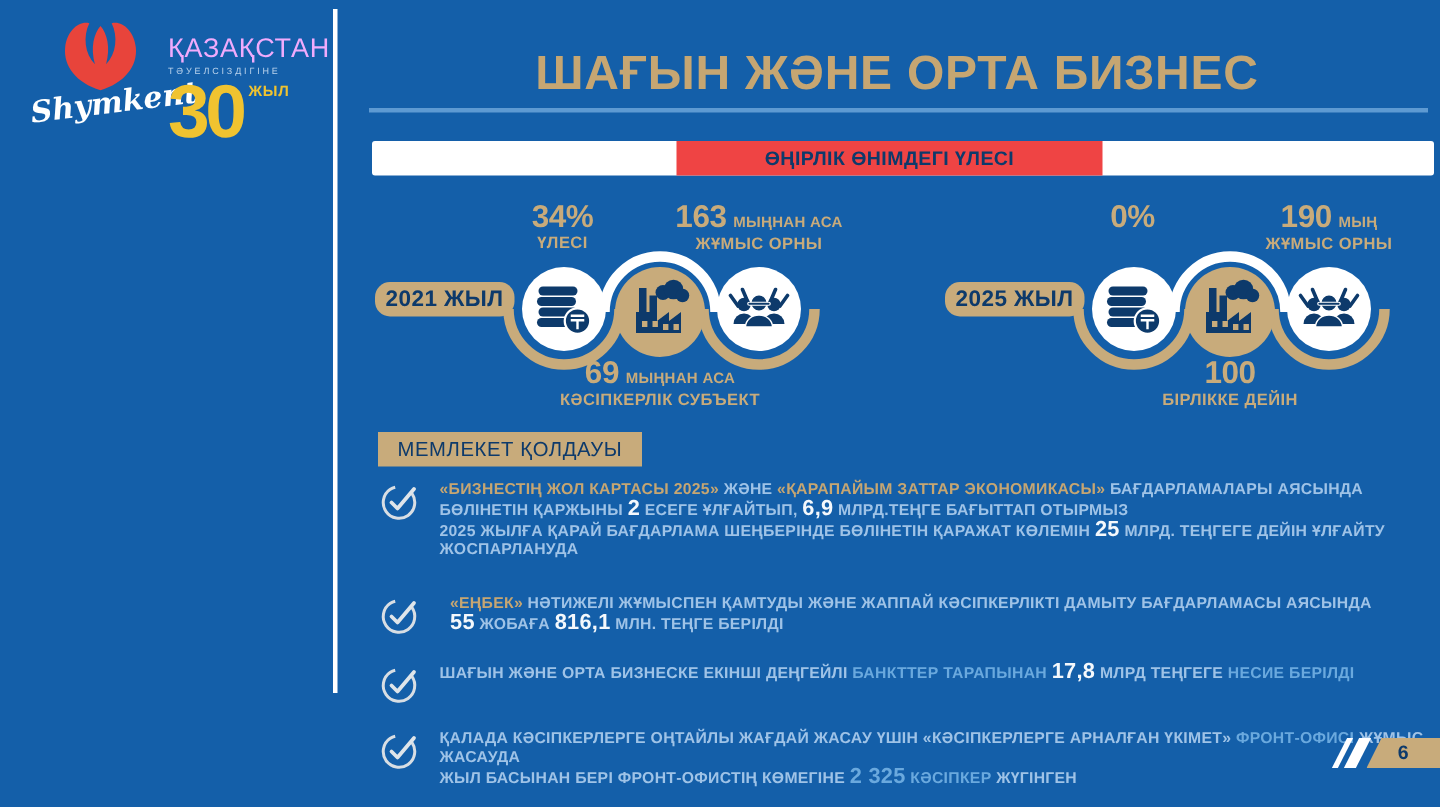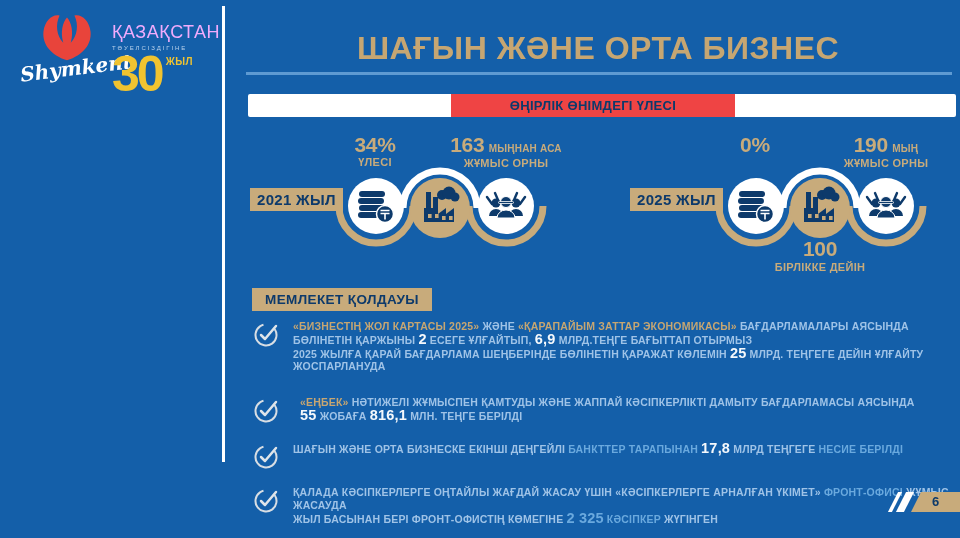--- a/index.html
+++ b/index.html
@@ -39,34 +39,34 @@
     text-align:center;line-height:23px;font-size:13px;font-weight:bold;color:#0d3a6b;letter-spacing:.3px;
   }
 
   
   .stat-group{top:130px;width:320px;height:152px;}
   .stat-group .ornament{position:absolute;left:0;top:0;}
   .arc-tan{stroke:#c8ab7b;stroke-width:7;fill:none;}
   .arc-white{stroke:#ffffff;stroke-width:7;fill:none;}
   .year-badge{
     left:2px;top:58px;display:inline-block;background:#c8ab7b;color:#0d3a6b;
-    font-size:15px;font-weight:bold;padding:3px 7px;letter-spacing:.3px;white-space:nowrap;
+    font-size:15px;font-weight:bold;padding:3px 7px;letter-spacing:.3px;white-space:nowrap;border-radius:10px;
   }
   .stat{text-align:center;color:#c8ab7b;}
   .stat1{left:77px;top:4px;width:100px;}
   .stat2{left:182px;top:4px;width:152px;}
   .stat3{left:99px;top:108px;width:186px;}
   .stat-value{font-size:21px;line-height:21px;font-weight:bold;letter-spacing:-.3px;}
   .stat-unit{font-size:10px;font-weight:bold;letter-spacing:.2px;}
   .stat-sublabel,.stat-label{font-size:11px;font-weight:bold;letter-spacing:.3px;margin-top:1px;}
 
   
   .support-badge{
     left:252px;top:288px;display:inline-block;background:#c8ab7b;color:#0d3a6b;
-    font-size:13.5px;font-weight:bold;padding:4px 13px;letter-spacing:.4px;
+    font-size:13.5px;font-weight:normal;padding:4px 13px;letter-spacing:.4px;
   }
   .bullets{left:252px;top:320px;width:702px;}
   .bullet{display:flex;gap:13px;align-items:flex-start;}
   .bullet:nth-child(1){margin-bottom:23px;}
   .bullet:nth-child(2){margin-bottom:18px;gap:20px;}
   .bullet:nth-child(3){margin-bottom:16px;}
   .check{flex:0 0 28px;margin-top:0;}
   .bullet-text{
     font-size:10.5px;line-height:12.8px;font-weight:bold;color:#9fc3e7;letter-spacing:.2px;
   }
@@ -163,20 +163,24 @@
     </svg>
     <div class="abs year-badge">2021 ЖЫЛ</div>
     <div class="abs stat stat1">
       <div class="stat-value">34%</div>
       <div class="stat-sublabel">ҮЛЕСІ</div>
     </div>
     <div class="abs stat stat2">
       <div><span class="stat-value">163</span> <span class="stat-unit">МЫҢНАН АСА</span></div>
       <div class="stat-label">ЖҰМЫС ОРНЫ</div>
     </div>
+    <div class="abs stat stat3">
+      <div><span class="stat-value">69</span> <span class="stat-unit">МЫҢНАН АСА</span></div>
+      <div class="stat-label">КӘСІПКЕРЛІК СУБЪЕКТ</div>
+    </div>
   </div>
 
   <div class="abs stat-group" style="left:628px">
     <svg class="ornament" width="320" height="152" viewBox="0 0 320 152">
       <path class="arc-tan" d="M91 76 A37 37 0 0 0 165 76"></path>
       <path class="arc-white" d="M155 78 A37 37 0 0 1 229 78"></path>
       <path class="arc-tan" d="M221 76 A37 37 0 0 0 295 76"></path>
       <circle cx="128" cy="76" r="28" fill="#ffffff"></circle>
       <circle cx="192" cy="78" r="30" fill="#c8ab7b"></circle>
       <circle cx="258" cy="76" r="28" fill="#ffffff"></circle>

